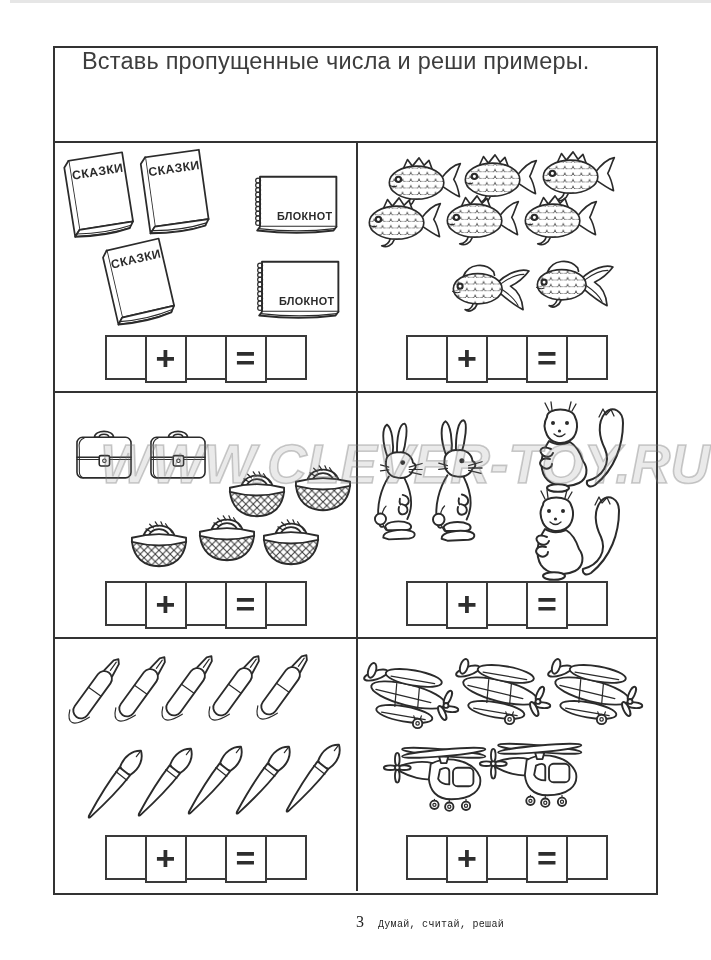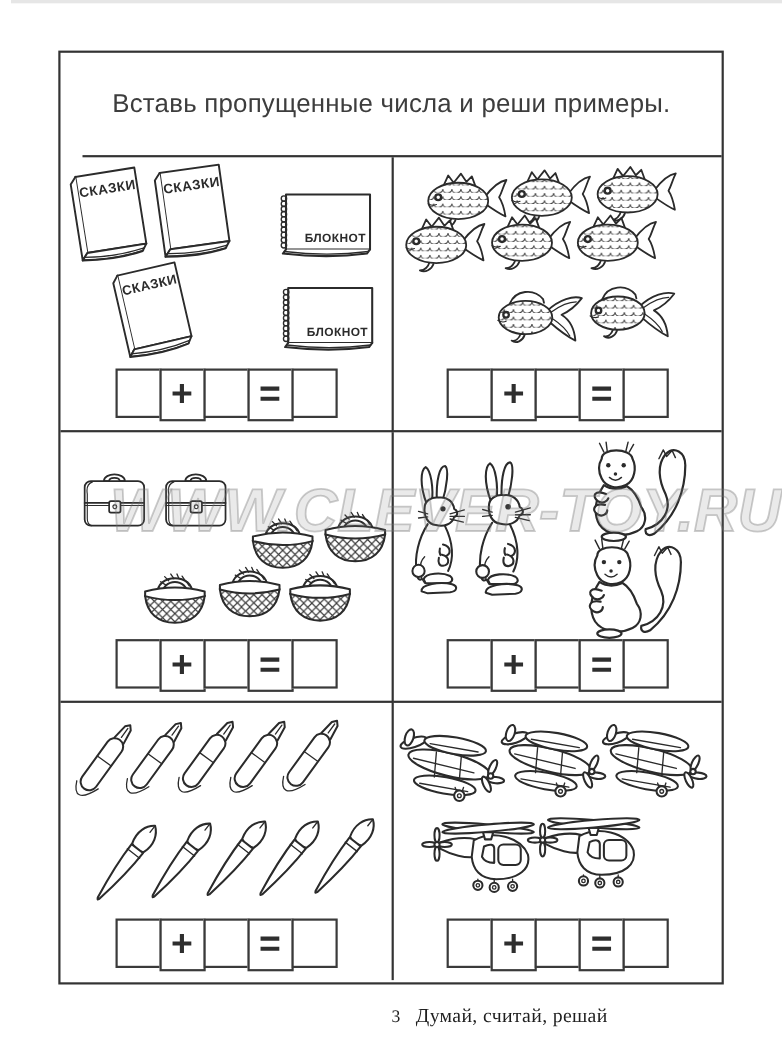--- a/index.html
+++ b/index.html
@@ -1,20 +1,20 @@
 <!DOCTYPE html>
 <html><head>
 <meta charset="utf-8">
 <style>
   html,body{margin:0;padding:0;}
   body{width:711px;height:960px;background:#fff;position:relative;
        font-family:"Liberation Sans",sans-serif;overflow:hidden;}
   .scan-edge{position:absolute;top:0;left:10px;right:0;height:3px;background:#d9d9d9;opacity:.65;}
   .frame{position:absolute;left:53px;top:46px;width:601px;height:845px;border:2px solid #333;background:#fff;}
-  .title-row{height:95px;border-bottom:2px solid #333;display:flex;align-items:center;padding-left:27px;box-sizing:border-box;margin-left:20px;}
+  .title-row{height:95px;border-bottom:2px solid #333;display:flex;align-items:flex-start;padding-left:27px;box-sizing:border-box;}
   .title-row h1{margin:0;font-size:23.5px;font-weight:500;color:#3d3d3d;letter-spacing:.2px;}
   .grid{display:grid;grid-template-columns:303px 1fr;grid-template-rows:250px 246px auto;width:100%;height:748px;}
   .c{position:relative;border-right:2px solid #333;border-bottom:2px solid #333;overflow:hidden;}
   .c.r{border-right:none;} .c.b{border-bottom:none;}
   .it{position:absolute;overflow:visible;}
   
   .s{stroke:#2b2b2b;stroke-width:2;fill:#fff;stroke-linecap:round;stroke-linejoin:round;}
   .sn{stroke:#2b2b2b;stroke-width:2;fill:none;stroke-linecap:round;stroke-linejoin:round;}
   .t1{stroke-width:1.3;} .sf{fill:#2b2b2b;stroke:none;}
   .lbl-book{font-family:"Liberation Sans",sans-serif;font-size:14px;font-weight:600;fill:#2b2b2b;text-anchor:middle;letter-spacing:.5px;}
@@ -23,21 +23,21 @@
   .eq{position:absolute;bottom:8px;left:50%;transform:translateX(-50%);display:flex;}
   .eq-box{width:38px;height:41px;border:2px solid #3a3a3a;background:#fff;margin-left:-2px;
           display:flex;align-items:center;justify-content:center;}
   .eq-box:first-child{margin-left:0;}
   .eq-op{font-size:34px;font-weight:700;color:#2e2e2e;line-height:1;padding-bottom:3px;}
   .watermark{position:absolute;left:80px;top:432px;font-size:55px;font-weight:700;font-style:italic;
              letter-spacing:0;color:rgba(125,125,125,.16);-webkit-text-stroke:1.6px rgba(115,115,115,.36);
              white-space:nowrap;pointer-events:none;z-index:5;margin-left:20px;}
   .footer{position:absolute;left:356px;top:913px;display:flex;align-items:baseline;gap:14px;
           font-family:"Liberation Serif",serif;color:#1f1f1f;}
-  .footer .pno{font-size:16px;} .footer .bk{font-size:18px;letter-spacing:.3px;}
+  .footer .pno{font-size:16px;} .footer .bk{font-size:10px;letter-spacing:.3px;font-family:Liberation Mono, monospace;}
 </style>
 </head>
 <body>
 
 <svg style="position:absolute;width:0;height:0" aria-hidden="true">
   <defs>
     <pattern id="pat-scales" width="10" height="8" patternUnits="userSpaceOnUse">
       <path d="M0,4 a5,4.2 0 0 0 10,0" fill="none" stroke="#3a3a3a" stroke-width="1.1"></path>
       <path d="M-5,8 a5,4.2 0 0 0 10,0 M5,8 a5,4.2 0 0 0 10,0" fill="none" stroke="#3a3a3a" stroke-width="1.1"></path>
     </pattern>

